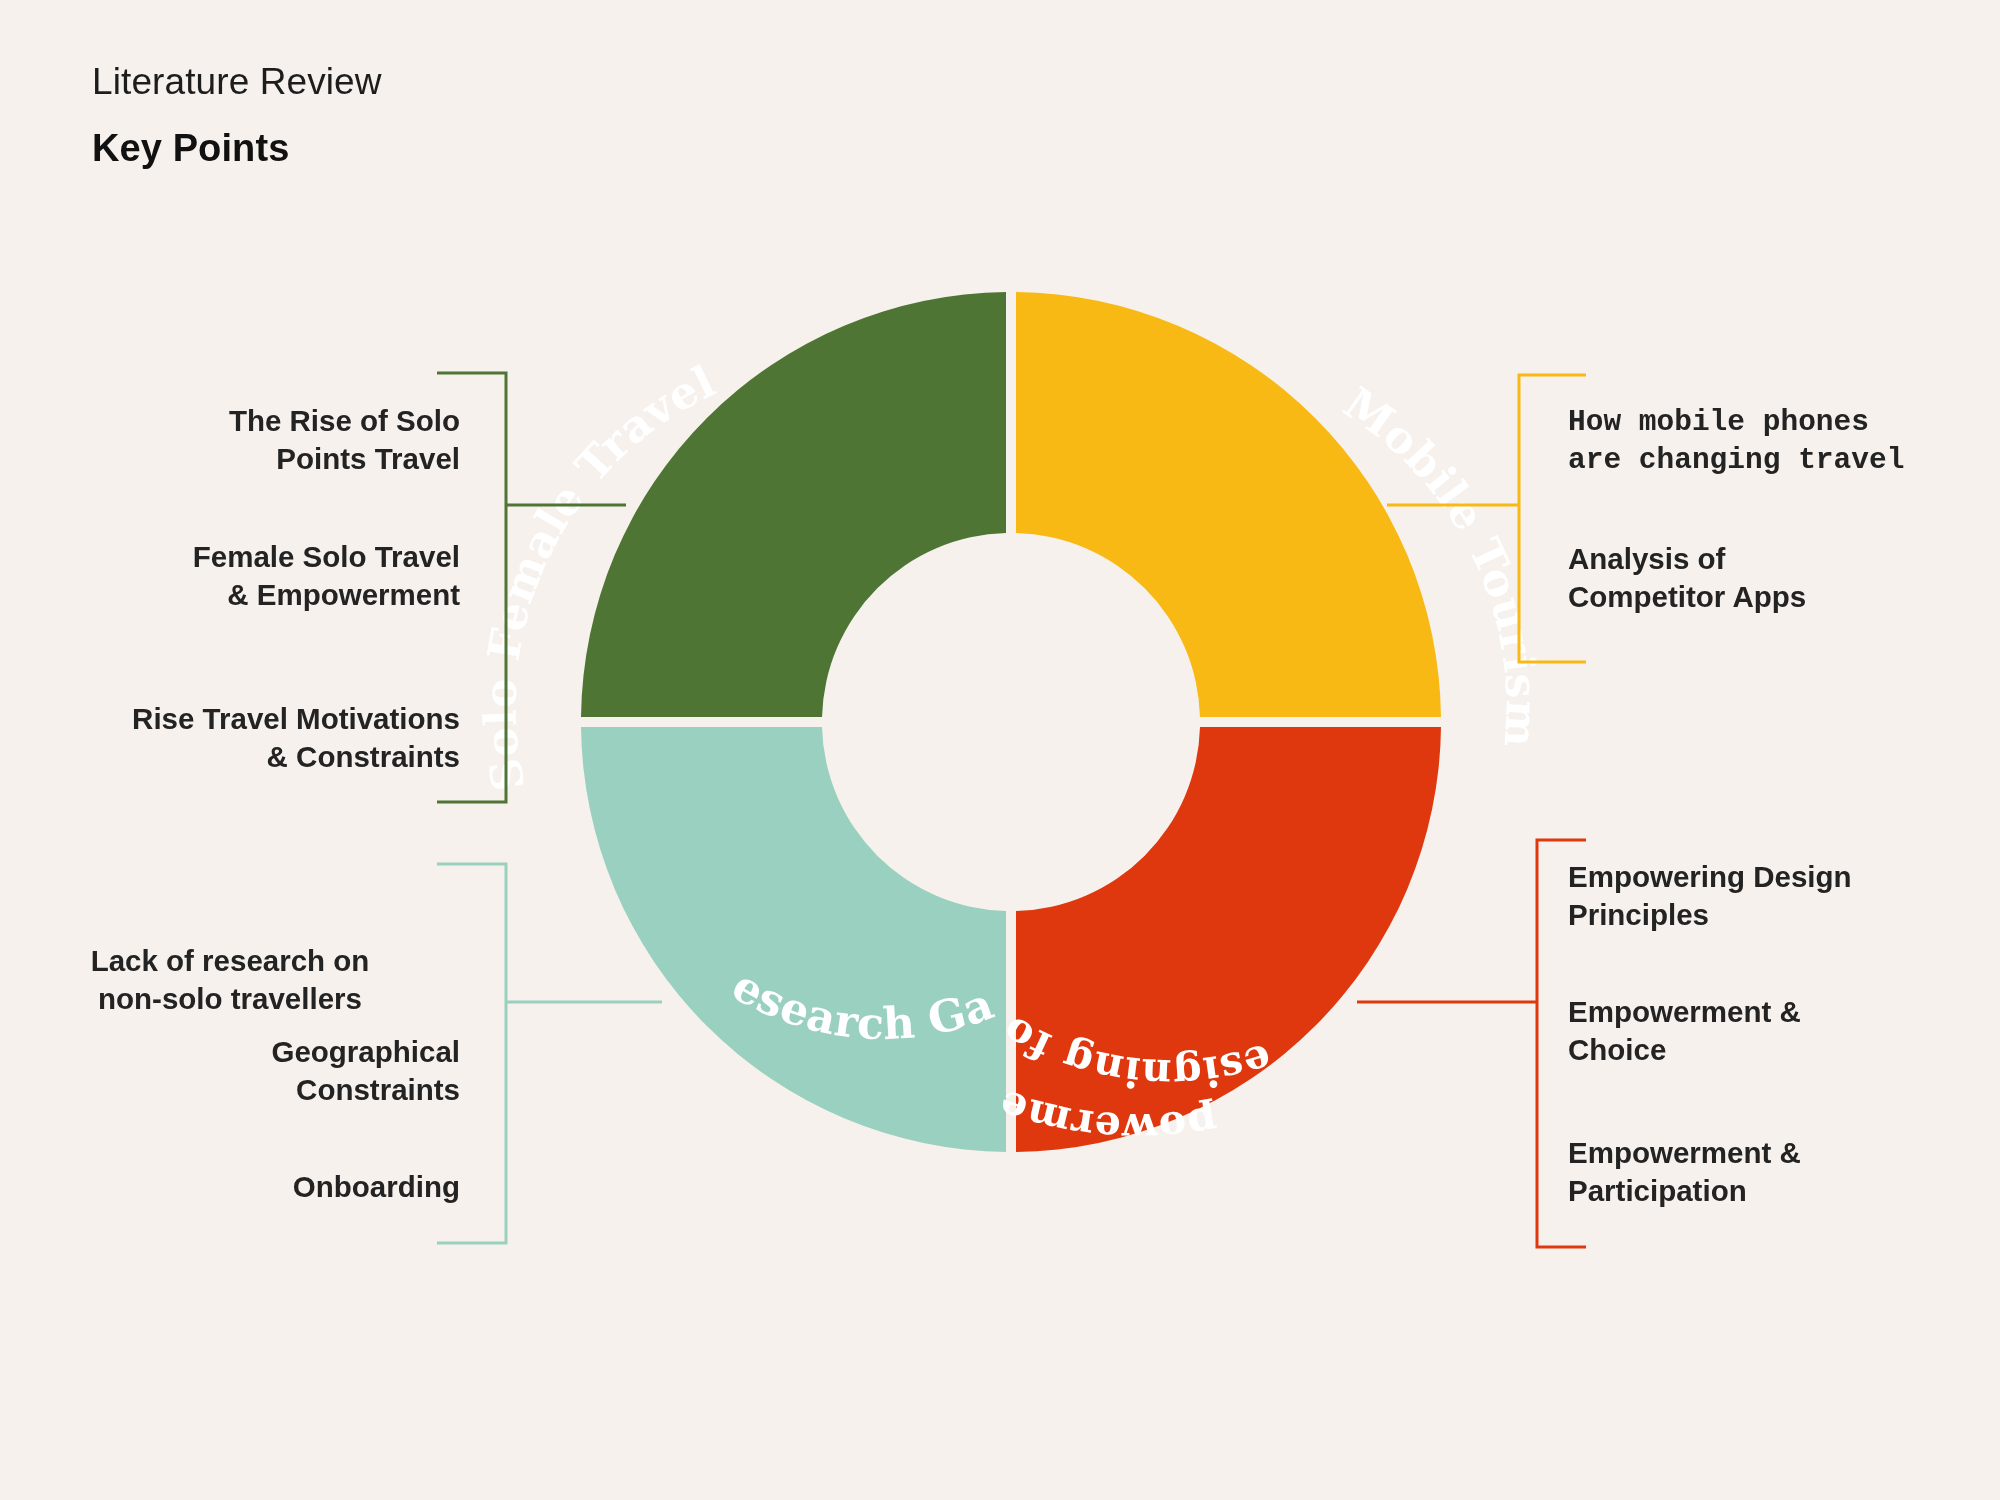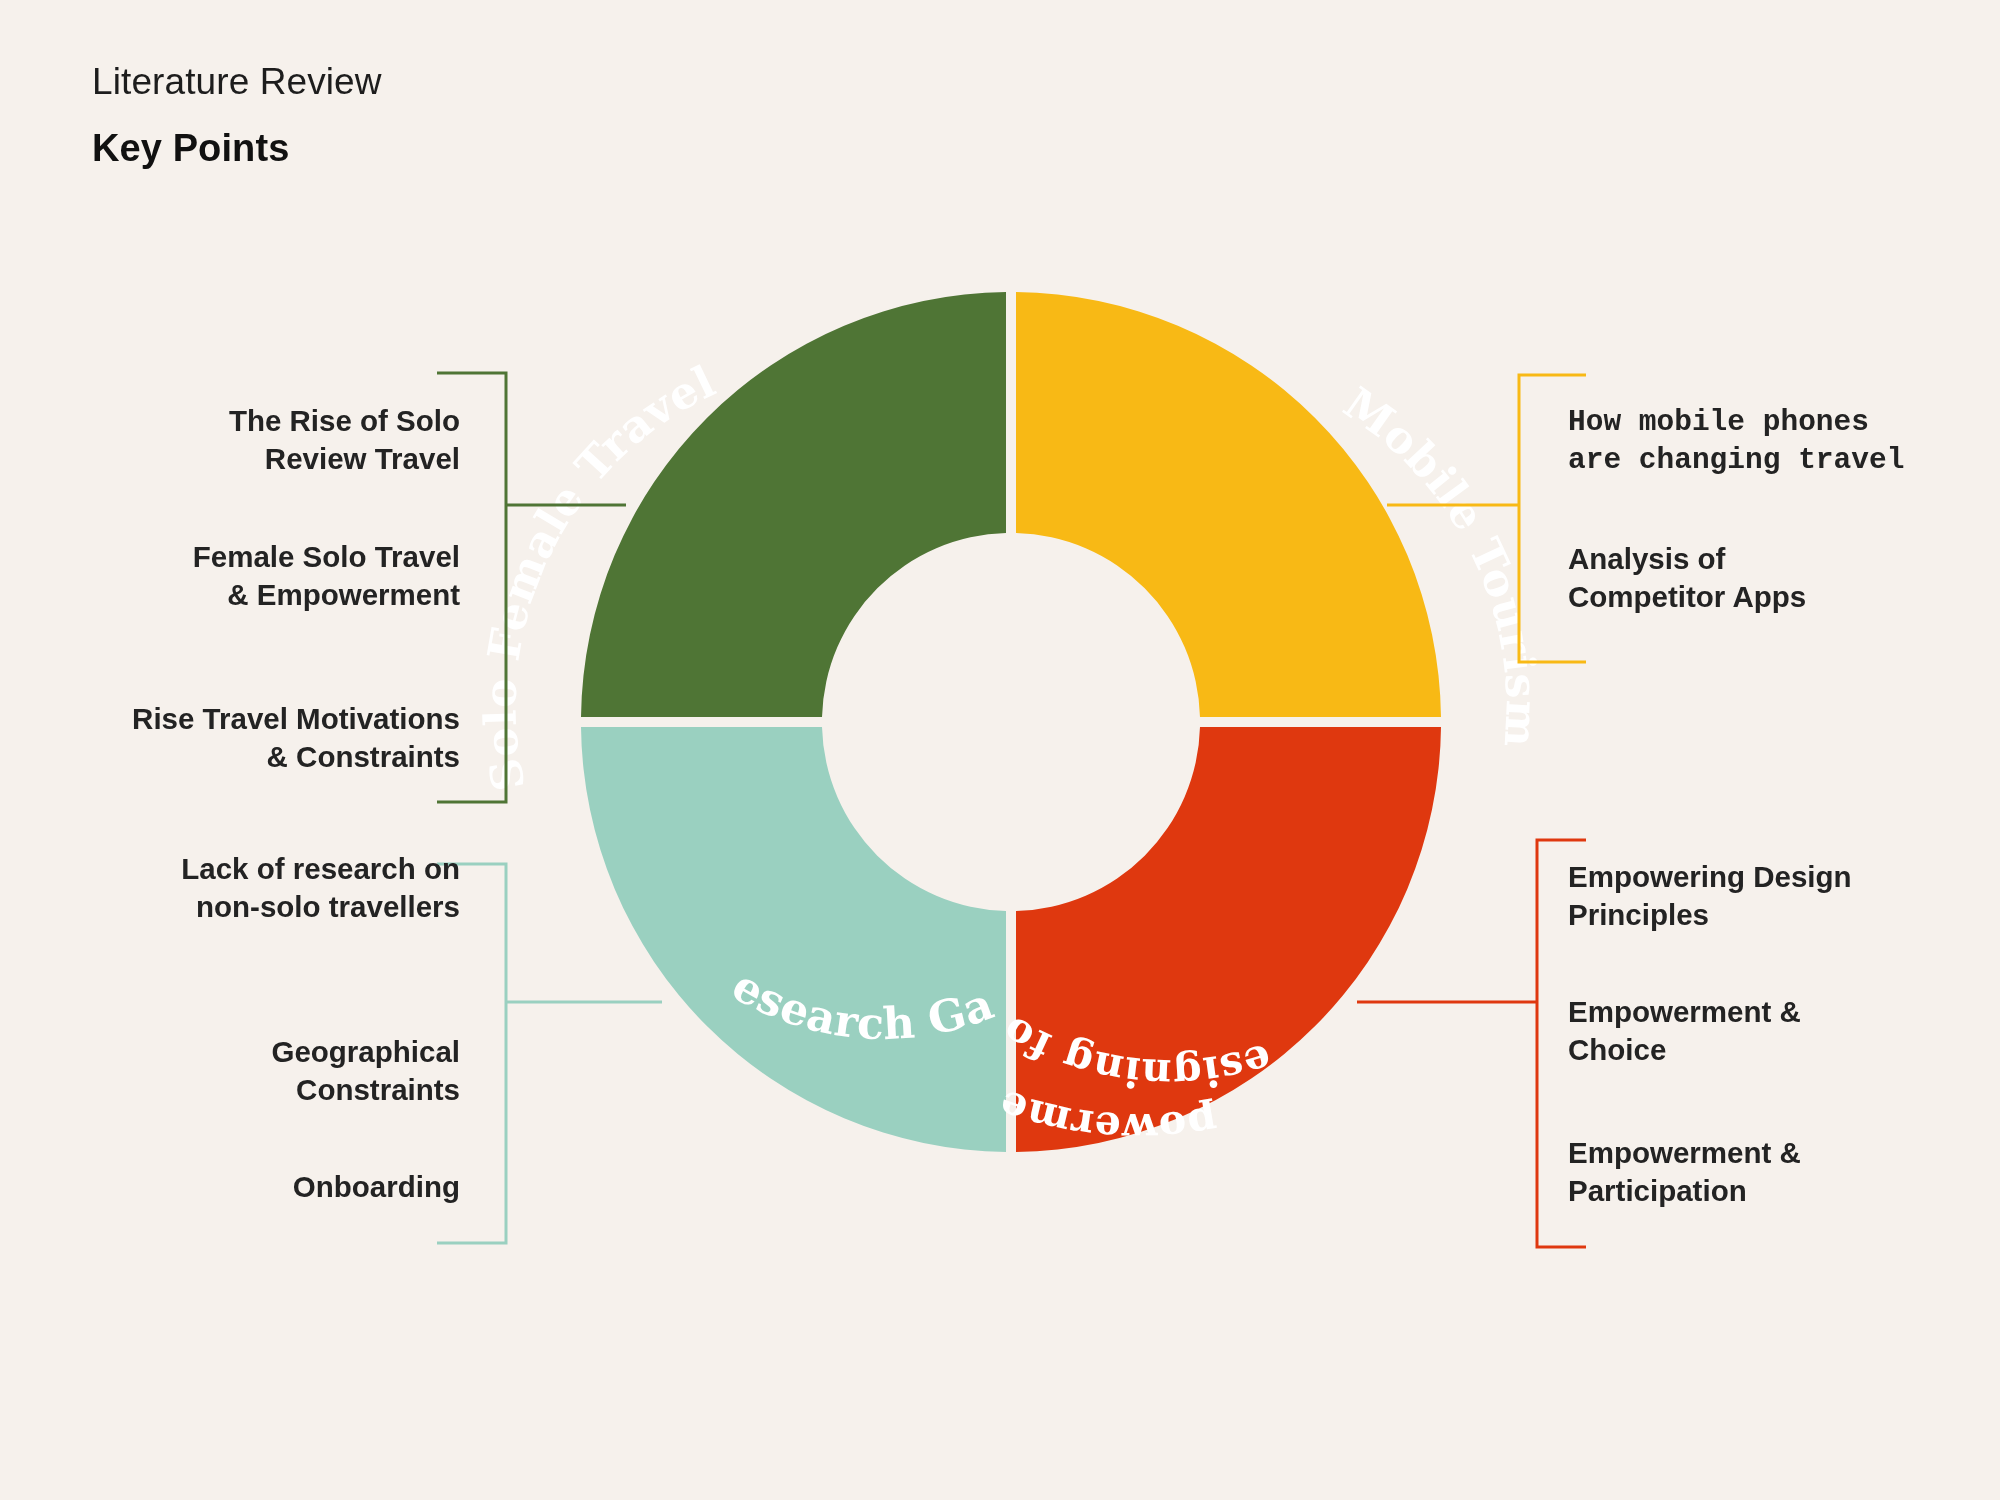--- a/index.html
+++ b/index.html
@@ -183,34 +183,34 @@
     </g>
 
     <g fill="none" stroke="#df380f" stroke-width="3">
       <path d="M 1586 840 L 1537 840 L 1537 1247 L 1586 1247"></path>
       <path d="M 1537 1002 L 1357 1002"></path>
     </g>
   </svg>
 
   <div class="callout left" style="left:0; width:460px; top:402px;">
     <span class="strong">The Rise of Solo</span>
-    <span class="strong">Review Travel</span>
+    <span class="strong">Points Travel</span>
   </div>
 
   <div class="callout left" style="left:0; width:460px; top:538px;">
     <span class="strong">Female Solo Travel</span>
     <span class="strong">&amp; Empowerment</span>
   </div>
 
   <div class="callout left" style="left:0; width:460px; top:700px;">
     <span class="strong">Rise Travel Motivations</span>
     <span class="strong">&amp; Constraints</span>
   </div>
 
-  <div class="callout left" style="left:0; width:460px; top:850px;">
+  <div class="callout left" style="left:0; width:460px; top:942px;text-align:center;">
     <span class="strong">Lack of research on</span>
     <span class="strong">non-solo travellers</span>
   </div>
 
   <div class="callout left" style="left:0; width:460px; top:1033px;">
     <span class="strong">Geographical</span>
     <span class="strong">Constraints</span>
   </div>
 
   <div class="callout left" style="left:0; width:460px; top:1168px;">

